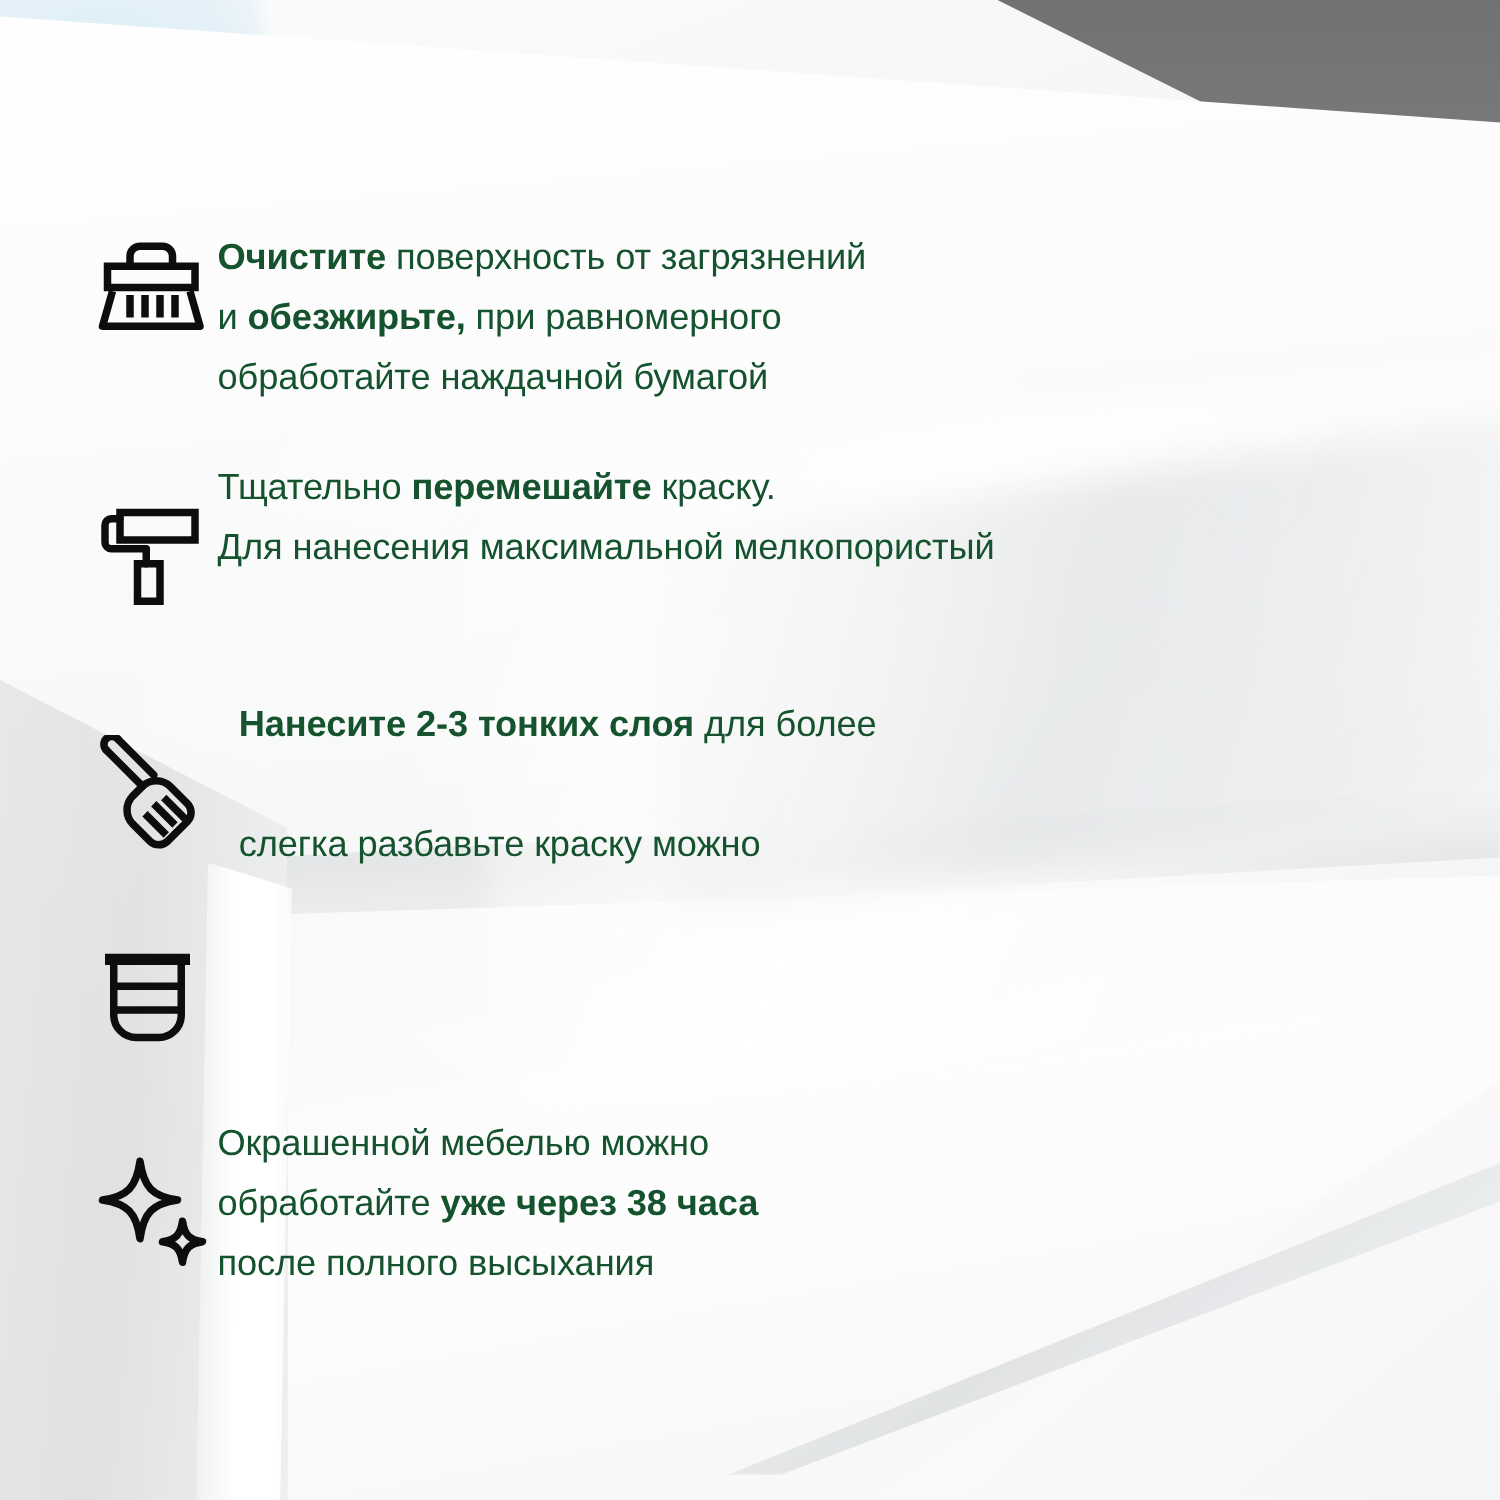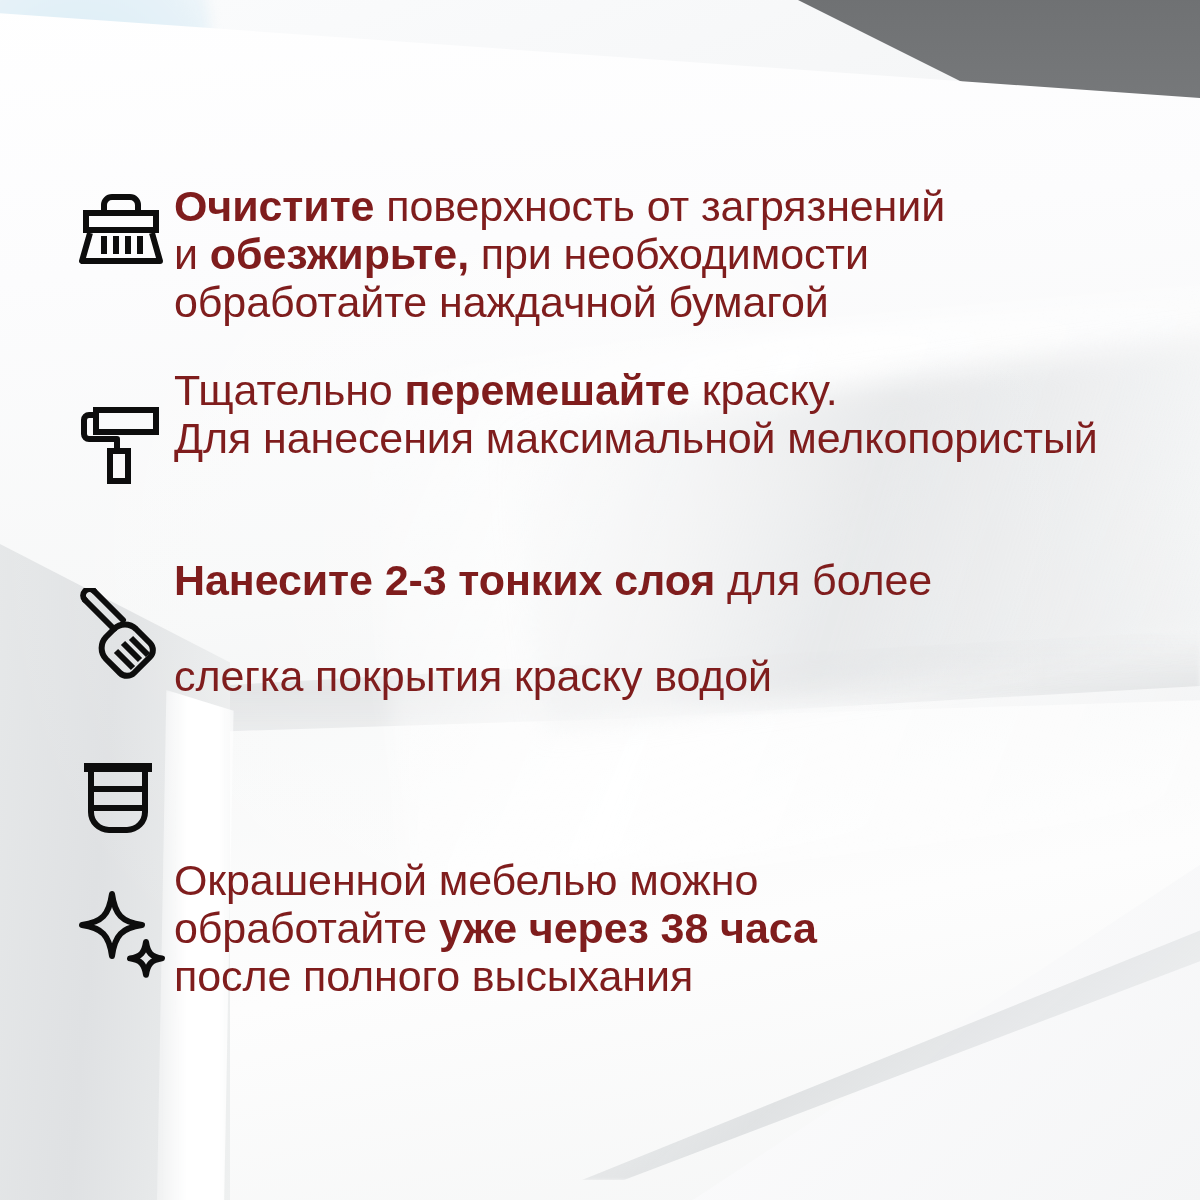--- a/index.html
+++ b/index.html
@@ -137,39 +137,39 @@
   }
   .step-icon {
     flex: 0 0 auto;
     width: 96px;
     display: flex;
     justify-content: flex-start;
     align-items: center;
   }
   .step-icon svg { display: block; }
   .step-text {
-    font-size: 43px;
+    font-size: 29px;
     line-height: 48px;
-    color: #7f1d1d;
+    color: #14532d;
     letter-spacing: -0.1px;
     white-space: pre-line;
     font-weight: 400;
   }
   .step-text b { font-weight: 700; }
 
   
   #step-1 { top: 182px; }
   #step-1 .step-icon { padding-top: 10px; }
   #step-2 { top: 366px; }
   #step-2 .step-icon { padding-top: 36px; }
-  #step-3 { top: 556px; }
+  #step-3 { top: 556px; gap: 17px; }
   #step-3 .step-icon { padding-top: 32px; }
   #step-4 { top: 752px; }
   #step-4 .step-icon { padding-top: 6px; }
-  #step-5 { top: 856px; }
+  #step-5 { top: 891px; }
   #step-5 .step-icon { padding-top: 34px; }
 </style>
 </head>
 <body>
 
 <div class="canvas">
 
   <div class="bg-layer">
     <div class="bg-base bg-layer"></div>
     <div class="bg-blue"></div>
@@ -190,21 +190,21 @@
 
     <div class="step" id="step-1">
       <div class="step-icon">
         <svg width="86" height="74" viewBox="0 0 86 74" fill="none" stroke="#0d0d0d" stroke-width="6">
           <path d="M26 21 V13 a8 8 0 0 1 8-8 h18 a8 8 0 0 1 8 8 v8" stroke-linecap="round"></path>
           <rect x="8" y="21" width="70" height="17"></rect>
           <path d="M12 41 L4 69 h78 l-8 -28" stroke-linejoin="round"></path>
           <path d="M26 44 V62 M38 44 V62 M50 44 V62 M62 44 V62"></path>
         </svg>
       </div>
-      <div class="step-text"><b>Очистите</b><span> поверхность от загрязнений</span><br><span>и </span><b>обезжирьте,</b><span> при необходимости</span><br><span>обработайте наждачной бумагой</span></div>
+      <div class="step-text"><b>Очистите</b><span> поверхность от загрязнений</span><br><span>и </span><b>обезжирьте,</b><span> при равномерного</span><br><span>обработайте наждачной бумагой</span></div>
     </div>
 
     <div class="step" id="step-2">
       <div class="step-icon">
         <svg width="86" height="86" viewBox="0 0 86 86" fill="none" stroke="#0d0d0d" stroke-width="6">
           <rect x="18" y="8" width="60" height="22"></rect>
           <path d="M18 13 h-7 a5 5 0 0 0 -5 5 v14 a5 5 0 0 0 5 5 h28 v12" stroke-linejoin="round" stroke-linecap="round"></path>
           <rect x="32" y="49" width="18" height="30"></rect>
         </svg>
       </div>
@@ -214,21 +214,21 @@
     <div class="step" id="step-3">
       <div class="step-icon">
         <svg width="92" height="92" viewBox="0 0 92 92" fill="none" stroke="#0d0d0d" stroke-width="6">
           <path d="M7 12 L36 41" stroke-linecap="round"></path>
           <path d="M16 3 L45 32" stroke-linecap="round"></path>
           <path d="M7 12 a6 6 0 0 1 9 -9" stroke-linecap="round"></path>
           <path d="M36 41 a16 16 0 0 1 22 0 l14 14 a10 10 0 0 1 0 14 L56 85 a10 10 0 0 1 -14 0 L28 71 a16 16 0 0 1 0 -22 z" stroke-linejoin="round"></path>
           <path d="M45 55 L62 72 M53 50 L70 67 M38 63 L55 80"></path>
         </svg>
       </div>
-      <div class="step-text"><b>Нанесите 2-3 тонких слоя</b><span> для более</span><br><br><span>слегка покрытия краску водой</span></div>
+      <div class="step-text"><b>Нанесите 2-3 тонких слоя</b><span> для более</span><br><br><span>слегка разбавьте краску можно</span></div>
     </div>
 
     <div class="step" id="step-4">
       <div class="step-icon">
         <svg width="86" height="80" viewBox="0 0 86 80" fill="none" stroke="#0d0d0d" stroke-width="6">
           <rect x="6" y="5" width="68" height="9" fill="#0d0d0d" stroke="none"></rect>
           <path d="M13 14 v40 a18 18 0 0 0 18 18 h18 a18 18 0 0 0 18 -18 V14" stroke-linejoin="round"></path>
           <path d="M13 31 h54 M13 50 h54"></path>
         </svg>
       </div>

